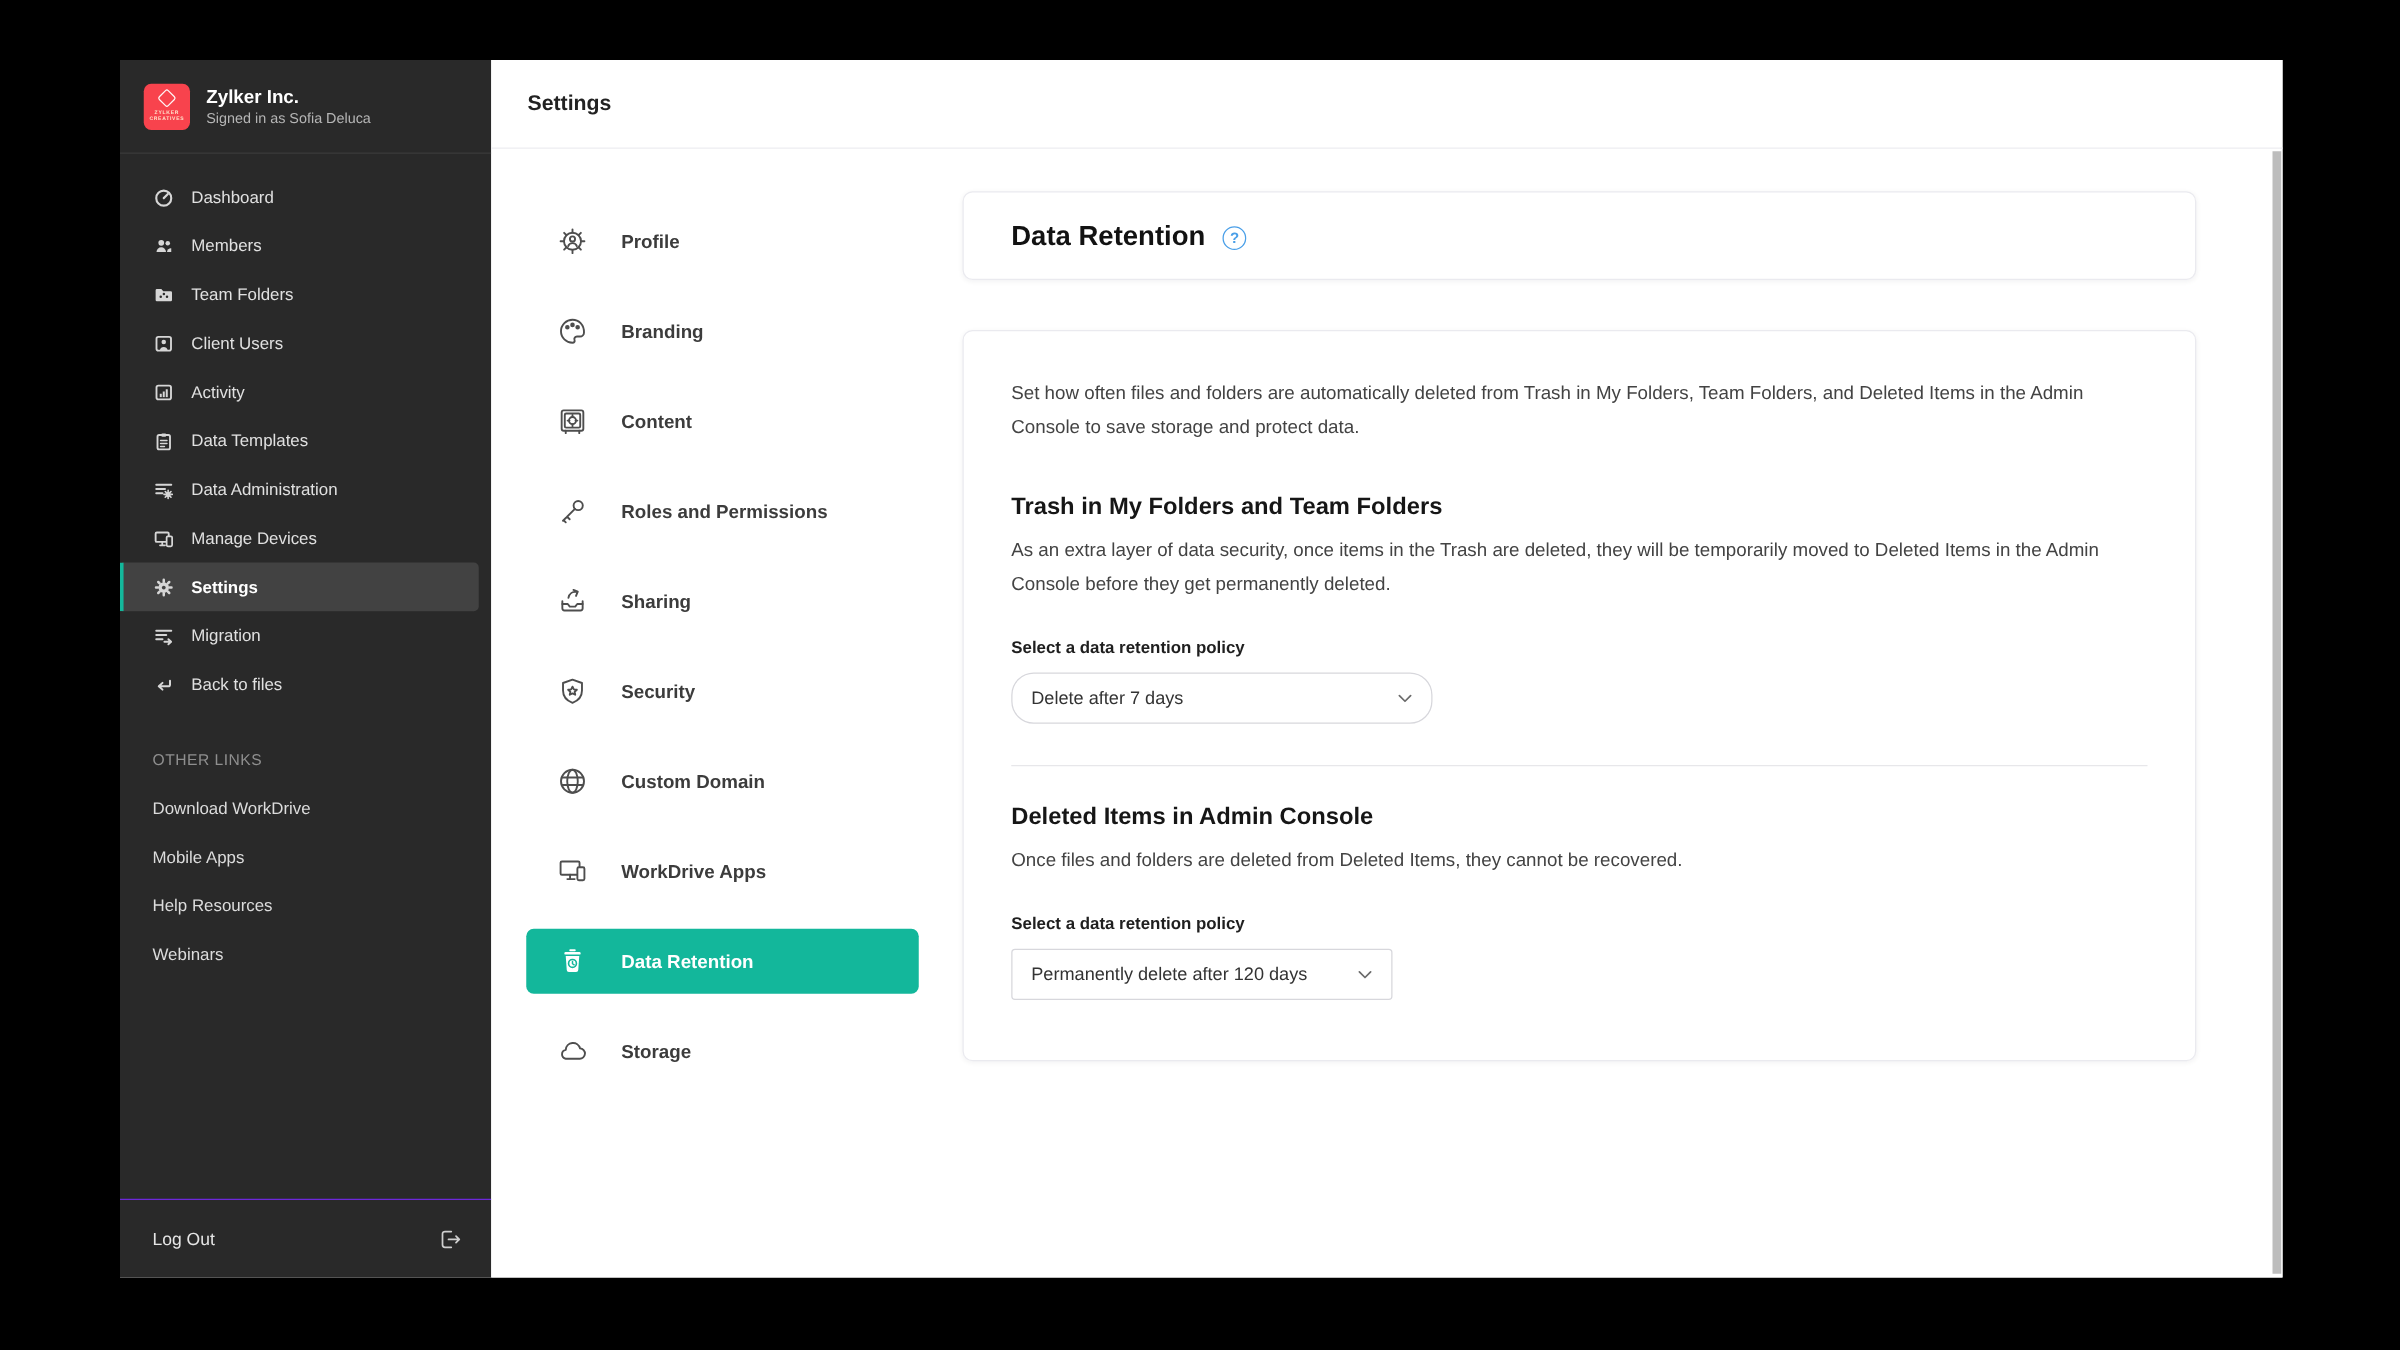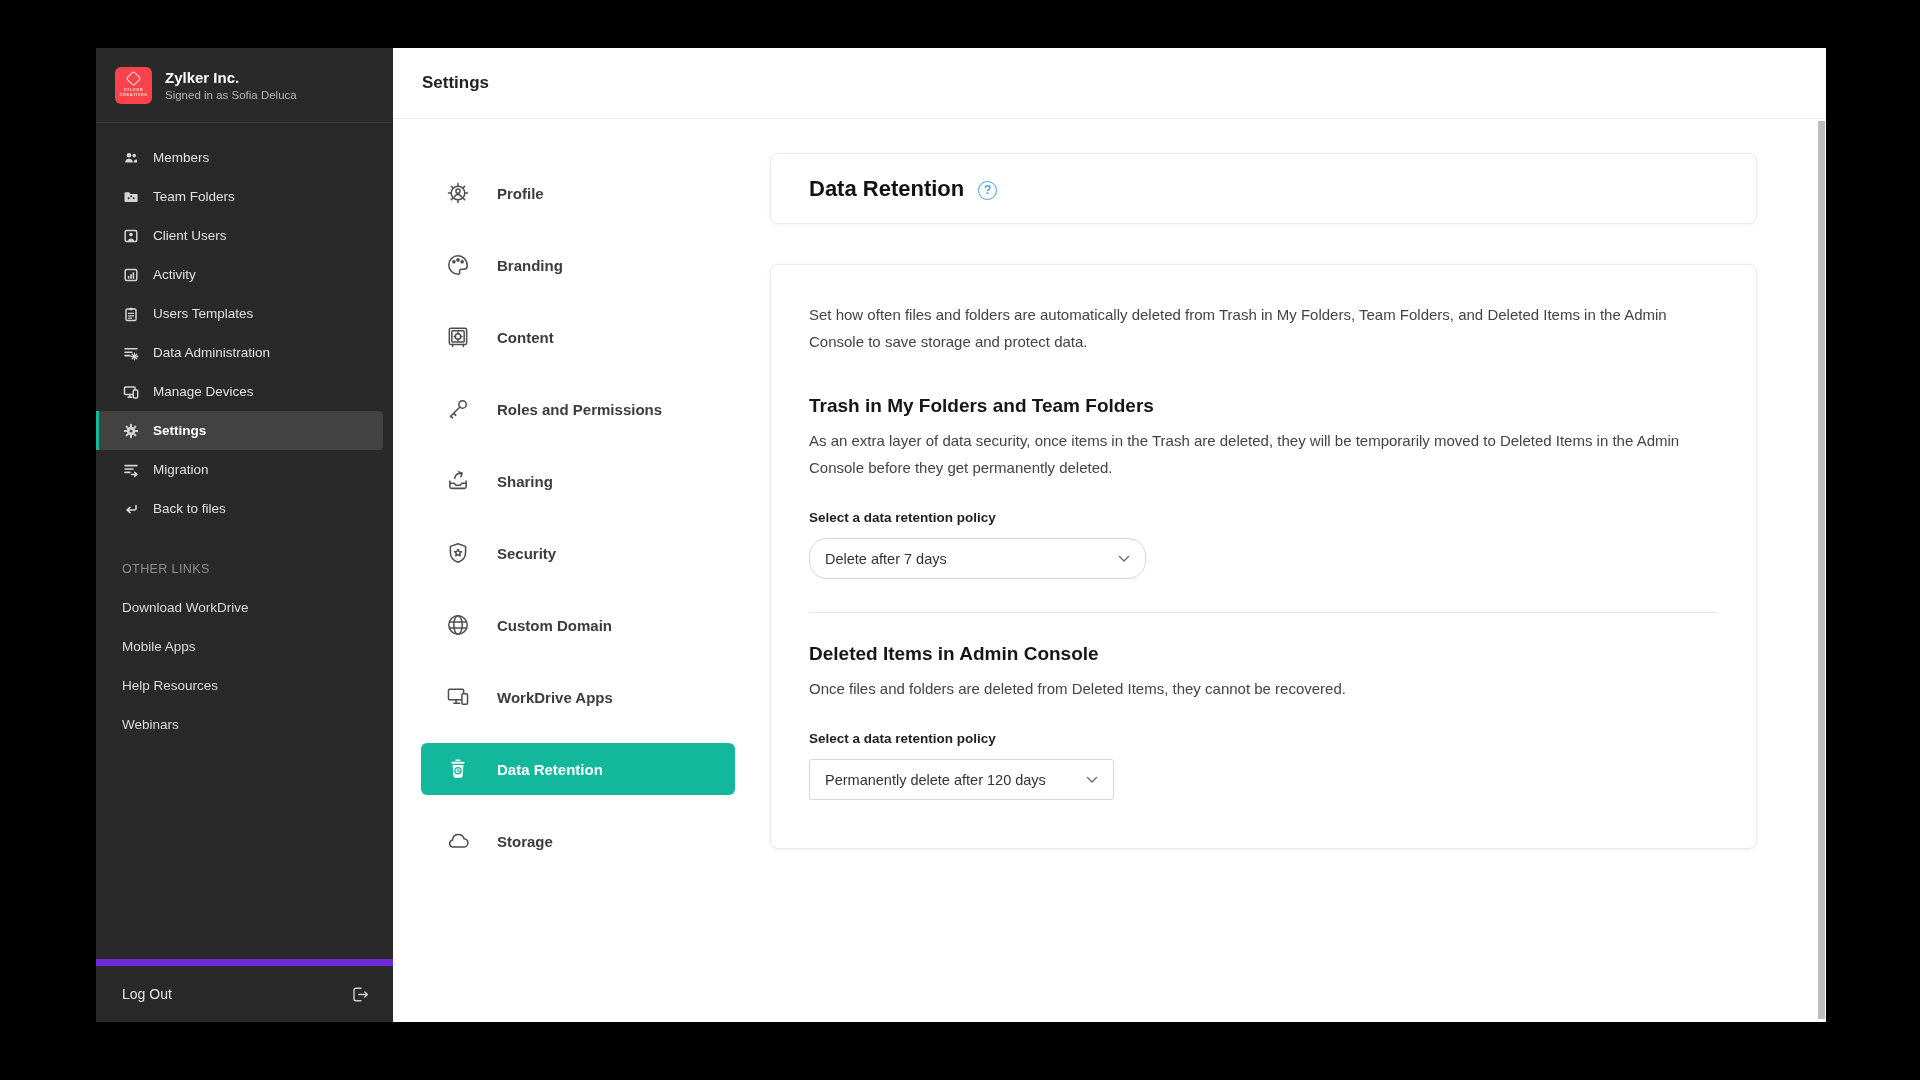--- a/index.html
+++ b/index.html
@@ -26,21 +26,21 @@
   .s-item { height:39px; display:flex; align-items:center; gap:14px;
             padding-left:26px; font-size:13.5px; color:#e0e0e0; cursor:pointer; }
   .s-ico { width:17px; height:16px; display:flex; align-items:center; justify-content:center;
            color:#d6d6d6; flex-shrink:0; }
   .s-item.active { background:#424242; border-left:3px solid #13b79b; padding-left:23px;
                    margin-right:10px; border-radius:0 4px 4px 0; font-weight:bold; color:#fff; }
   .other-header { height:39px; margin-top:21px; display:flex; align-items:center;
                   padding-left:26px; font-size:12.5px; color:#8f8f8f; letter-spacing:.4px; }
   .o-item { height:39px; display:flex; align-items:center; padding-left:26px;
             font-size:13.5px; color:#dcdcdc; cursor:pointer; }
-  .side-footer { margin-top:auto; height:63px; flex-shrink:0; border-top:7px solid #6d28d9;
+  .side-footer { margin-top:auto; height:63px; flex-shrink:0; border-top:1px solid #6d28d9;
                  display:flex; align-items:center; justify-content:space-between;
                  padding:0 23px 0 26px; font-size:14px; color:#e6e6e6; }
   .logout-left { cursor:pointer; }
 
   
   .main { flex:1; min-width:0; display:flex; flex-direction:column; background:#fff; }
   .main-header { height:71px; flex-shrink:0; border-bottom:1px solid #ededf1;
                  display:flex; align-items:center; padding-left:29px;
                  font-size:17px; font-weight:bold; color:#222; }
   .main-body { flex:1; display:flex; position:relative; overflow:hidden; }
@@ -95,20 +95,29 @@
       </div>
       <div>
         <div class="brand-name">Zylker Inc.</div>
         <div class="brand-sub">Signed in as Sofia Deluca</div>
       </div>
     </div>
 
     <nav class="side-nav">
       <div class="s-item">
         <span class="s-ico">
+          <svg width="16" height="16" viewBox="0 0 16 16">
+              <circle cx="8" cy="8.5" r="6" fill="none" stroke="currentColor" stroke-width="1.7"></circle>
+              <path d="M8 8.5 L11.3 5.2" stroke="currentColor" stroke-width="1.7" stroke-linecap="round"></path>
+            </svg>
+        </span>
+        <span>Dashboard</span>
+      </div>
+      <div class="s-item">
+        <span class="s-ico">
           <svg width="16" height="16" viewBox="0 0 16 16" fill="currentColor">
               <circle cx="6" cy="5.2" r="2.3"></circle>
               <path d="M2.2 12.6 a3.8 3.8 0 0 1 7.6 0 z"></path>
               <circle cx="11.2" cy="5.6" r="1.8"></circle>
               <path d="M10.6 12.6 a3.1 3.1 0 0 1 3.4-3 v3 z"></path>
             </svg>
         </span>
         <span>Members</span>
       </div>
       <div class="s-item">
@@ -144,21 +153,21 @@
         <span>Activity</span>
       </div>
       <div class="s-item">
         <span class="s-ico">
           <svg width="16" height="16" viewBox="0 0 16 16">
               <rect x="3" y="3" width="10" height="11.5" rx="1.3" fill="none" stroke="currentColor" stroke-width="1.5"></rect>
               <rect x="6" y="1.7" width="4" height="2.6" rx="1" fill="currentColor"></rect>
               <path d="M5.5 7.4 h5 M5.5 9.8 h5 M5.5 12.2 h3" stroke="currentColor" stroke-width="1.3" stroke-linecap="round"></path>
             </svg>
         </span>
-        <span>Users Templates</span>
+        <span>Data Templates</span>
       </div>
       <div class="s-item">
         <span class="s-ico">
           <svg width="16" height="16" viewBox="0 0 16 16">
               <path d="M2 3.8 h12 M2 7.2 h7 M2 10.6 h5" stroke="currentColor" stroke-width="1.6" stroke-linecap="round"></path>
               <circle cx="11.5" cy="11.5" r="2.1" fill="currentColor"></circle>
               <g stroke="currentColor" stroke-width="1.3" stroke-linecap="round">
                 <path d="M11.5 8.2 v1 M11.5 13.8 v1 M8.2 11.5 h1 M13.8 11.5 h1 M9.2 9.2 l.7 .7 M13.1 13.1 l.7 .7 M13.8 9.2 l-.7 .7 M9.9 13.1 l-.7 .7"></path>
               </g>
             </svg>

